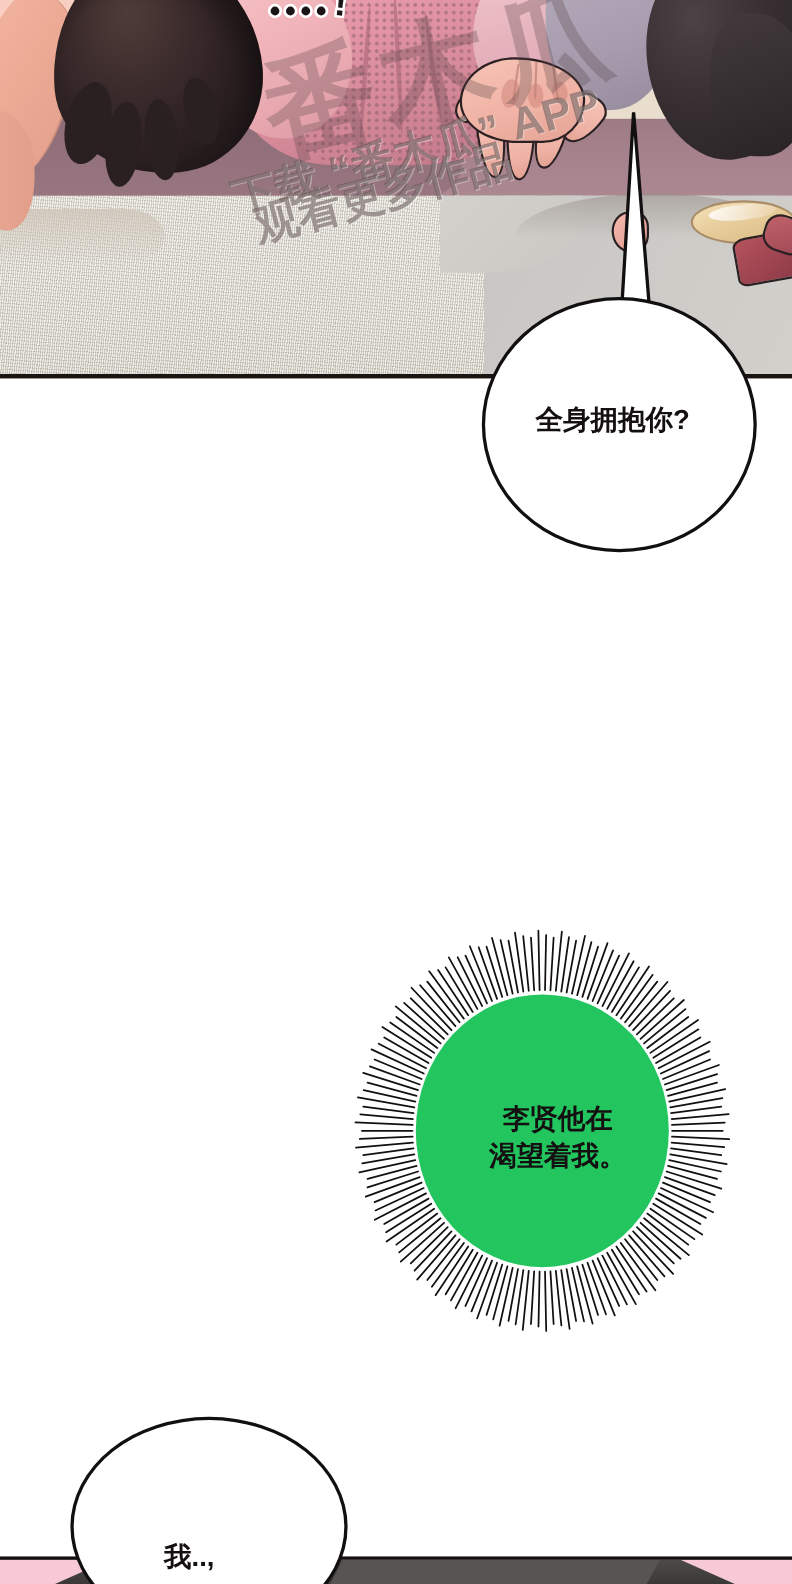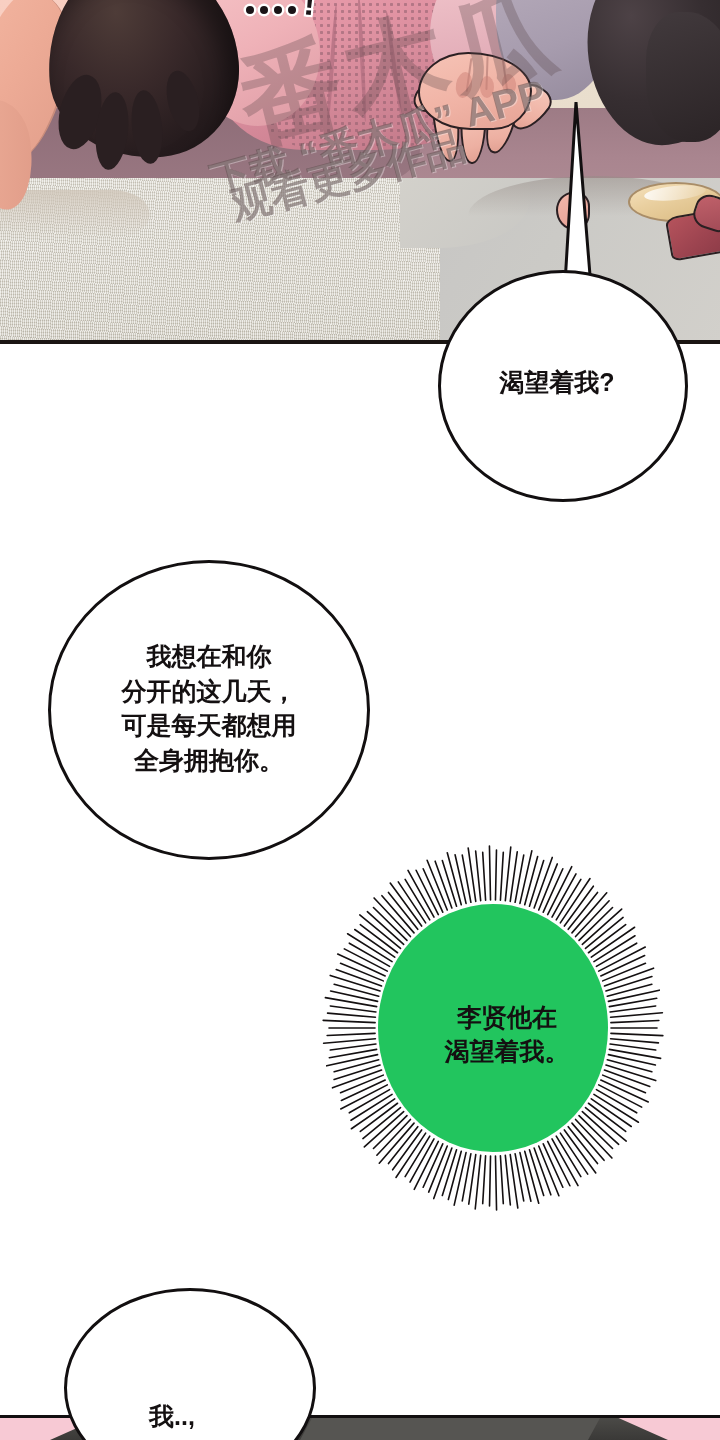--- a/index.html
+++ b/index.html
@@ -586,29 +586,23 @@
       <div class="wm-line1">下载 “番木瓜” APP</div>
       <div class="wm-line2">观看更多作品</div>
     </div>
   </div>
 
   <svg class="tail-spike" viewBox="0 0 34 198" preserveAspectRatio="none">
     <polygon points="14,0 30,198 2,198" fill="#ffffff" stroke="#120f10" stroke-width="3"></polygon>
   </svg>
 
   <div class="bubble" id="bubble-1">
-    <div class="bubble-text">渴望着我?</div>
+    <div class="bubble-text">全身拥抱你?</div>
   </div>
 
-  <div class="bubble" id="bubble-2">
-    <div class="bubble-text">我想在和你
-分开的这几天，
-可是每天都想用
-全身拥抱你。</div>
-  </div>
 
   <div id="burst-wrap">
     <svg width="350" height="372" viewBox="0 0 350 372">
       <g id="rays" stroke="#141011" fill="none">
           <line x1="293.00" y1="186.00" x2="339.00" y2="186.00" stroke-width="1.6" stroke-linecap="round"></line>
           <line x1="292.90" y1="191.36" x2="344.85" y2="193.62" stroke-width="1.6" stroke-linecap="round"></line>
           <line x1="292.59" y1="196.71" x2="340.42" y2="200.89" stroke-width="1.6" stroke-linecap="round"></line>
           <line x1="292.07" y1="202.04" x2="337.71" y2="208.06" stroke-width="1.6" stroke-linecap="round"></line>
           <line x1="291.35" y1="207.35" x2="342.62" y2="216.35" stroke-width="1.6" stroke-linecap="round"></line>
           <line x1="290.42" y1="212.61" x2="337.37" y2="223.01" stroke-width="1.6" stroke-linecap="round"></line>

